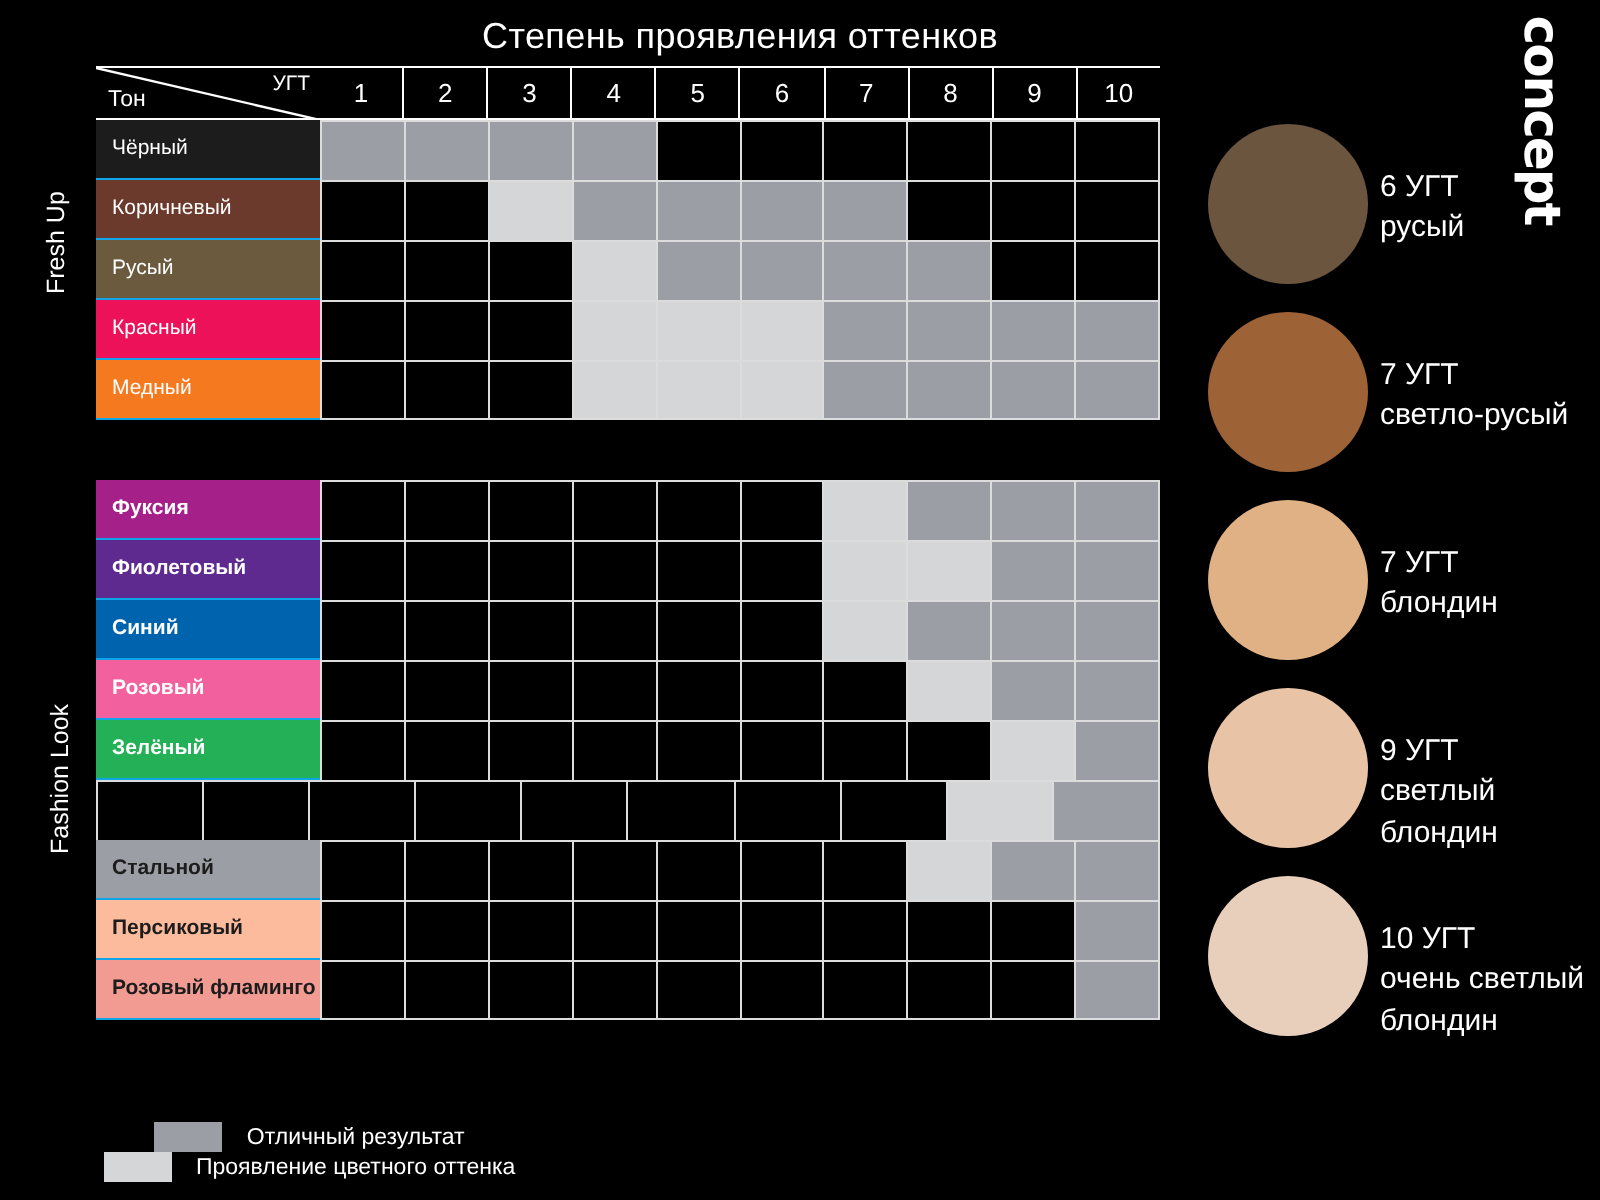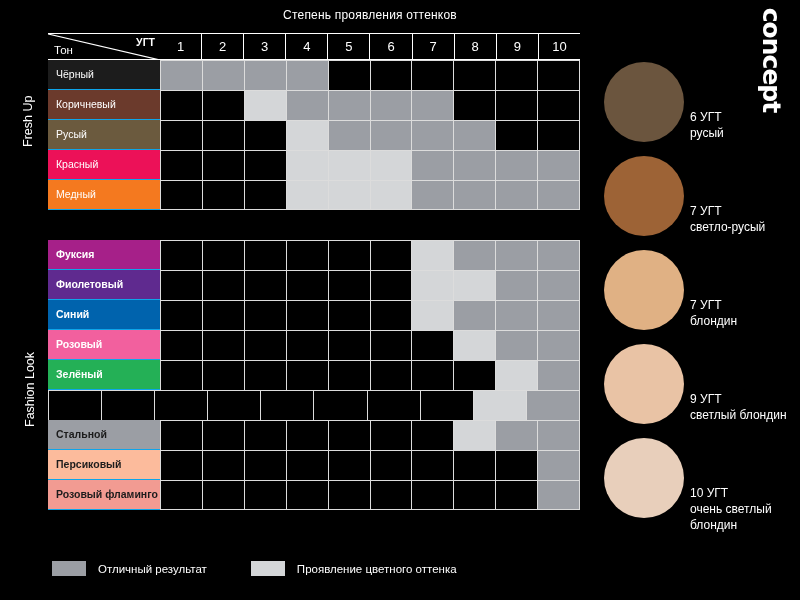--- a/index.html
+++ b/index.html
@@ -21,21 +21,21 @@
     background: #000000;
   }
 
   
   .chart-title {
     position: absolute;
     left: 160px;
     top: 8px;
     width: 420px;
     text-align: center;
-    font-size: 12px;
+    font-size: 18px;
     color: #ffffff;
     letter-spacing: .2px;
   }
 
   
   .vlabel {
     position: absolute;
     font-size: 12.5px;
     color: #ffffff;
     transform-origin: 50% 50%;
@@ -65,21 +65,20 @@
     position: absolute; inset: 0;
     overflow: hidden;
   }
   .hdr-corner .ton {
     position: absolute; left: 6px; bottom: 3px;
     font-size: 11.5px;
   }
   .hdr-corner .ugt {
     position: absolute; right: 5px; top: 2px;
     font-size: 10.5px;
-    font-weight: bold;
   }
   .hdr-cols {
     position: absolute;
     left: 112px; top: 0;
     width: 420px; height: 27px;
     display: flex;
     box-sizing: border-box;
     border-top: 1px solid #ffffff;
     border-bottom: 1px solid #ffffff;
   }
@@ -146,35 +145,35 @@
   }
   .swatch .dot {
     position: absolute;
     left: 0; top: 0;
     width: 80px; height: 80px;
     border-radius: 50%;
   }
   .swatch .txt {
     position: absolute;
     left: 86px; top: 22px;
-    font-size: 12px;
+    font-size: 15px;
     line-height: 1.35;
     color: #ffffff;
-    margin-top: 25px;
   }
   .swatch .lvl { display: block; }
   .swatch .nm  { display: block; }
 
   
   .legend {
     position: absolute;
     left: 52px;
     top: 561px;
     display: flex;
     align-items: center;
+    flex-direction: column;
   }
   .legend-item { display: flex; align-items: center; margin-right: 44px; }
   .legend-chip { width: 34px; height: 15px; margin-right: 12px; }
   .legend-chip.g1 { background: #9b9ea4; }
   .legend-chip.g2 { background: #d4d6d8; }
   .legend-text { font-size: 11.5px; color: #ffffff; }
 
   
   .logo {
     position: absolute;

